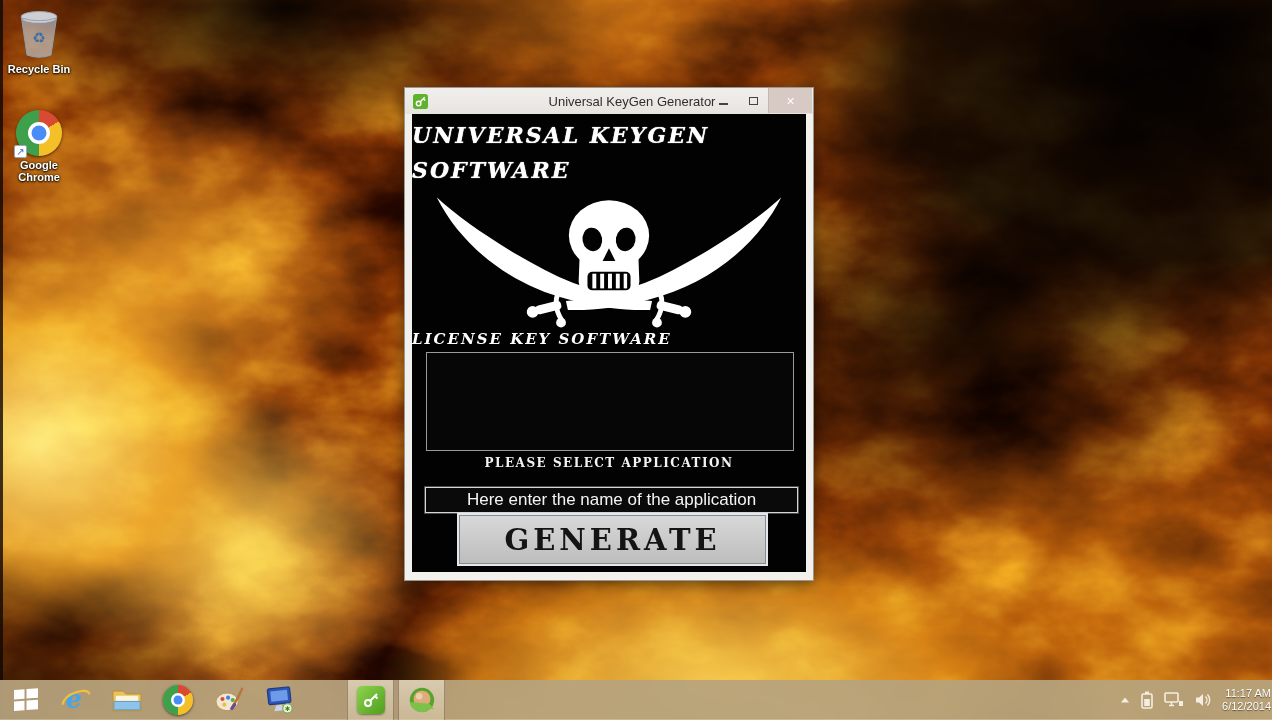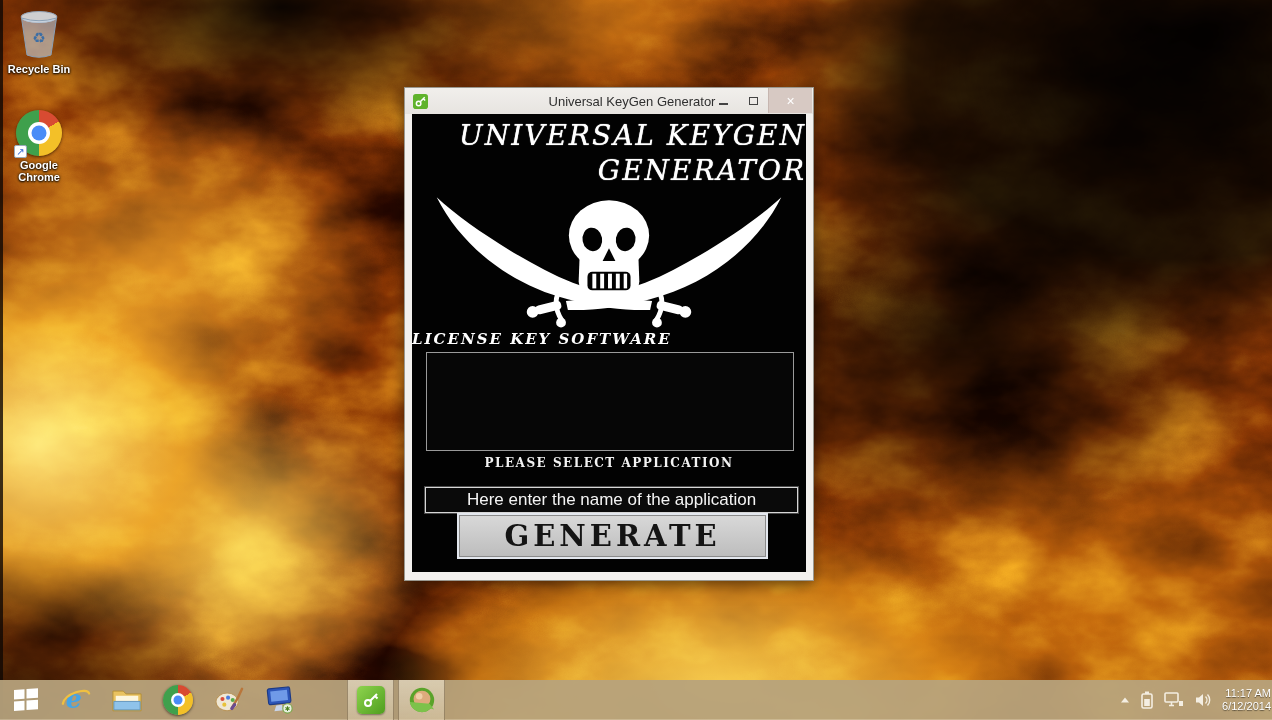--- a/index.html
+++ b/index.html
@@ -55,34 +55,34 @@
   .titlebar .title { position:absolute; left:0; right:0; text-align:center; font-size:13px; color:#2f2f2f;
     pointer-events:none;padding-left:46px; }
   .app-ic { margin-left:8px; width:15px; height:15px; z-index:2; }
   .cap-btns { position:absolute; right:1px; top:0; height:25px; display:flex; align-items:stretch; z-index:2; }
   .cap-btn { width:30px; display:flex; align-items:center; justify-content:center; color:#444; }
   .cap-btn.close { width:44px; background:#d7c9c3; border-left:1px solid #c6b6b0; color:#fff; font-size:14px; }
   .minbar { width:9px; border-top:2px solid #444; margin-top:7px; }
   .maxbox { width:9px; height:8px; border:1.5px solid #444; }
   .client { position:absolute; left:7px; right:7px; top:26px; bottom:8px; background:#020202; }
 
-  .kg-heading { position:absolute; top:4px; left:0; right:0; text-align:right; color:#fff;
-    font-family:"DejaVu Serif", serif; font-style:italic; font-weight:400; font-size:28px; line-height:35px;
+  .kg-heading { position:absolute; top:4px; left:0; right:0; text-align:left; color:#fff;
+    font-family:"DejaVu Serif", serif; font-style:italic; font-weight:700; font-size:22px; line-height:35px;
     letter-spacing:2px; text-shadow:0 0 1px #fff; }
   .logo-svg { position:absolute; top:76px; left:50%; transform:translateX(-50%); }
   .logo-caption { position:absolute; top:216px; left:0; right:0; text-align:left; color:#fff;
     font-family:"DejaVu Serif", serif; font-style:italic; font-weight:700; font-size:15px; letter-spacing:2px; }
   .key-list { position:absolute; left:14px; right:12px; top:238px; height:99px;
     background:#060606; border:1px solid #9a9a9a; }
   .select-label { position:absolute; top:342px; left:0; right:0; text-align:center; color:#f2f2f2;
     font-family:"DejaVu Serif", serif; font-weight:700; font-size:12px; letter-spacing:1.5px; }
   .app-input { position:absolute; left:13px; right:8px; top:367px; height:26px; background:#0a0a0a;
     border:1px solid #d6d6d6; box-shadow:0 0 0 1px #4a4a4a; color:#f4f4f4; font-size:17px;
     text-align:center; font-family:"Liberation Sans", sans-serif;margin-top:6px; }
-  .generate-btn { position:absolute; left:47px; right:40px; top:401px; height:42px;
+  .generate-btn { position:absolute; left:47px; right:40px; top:401px; height:49px;
     background:linear-gradient(#d8d8d8,#bdbdbd); border:1px solid #8a8a8a; box-shadow:0 0 0 2px #e3e7ee;
     font-family:"DejaVu Serif", serif; font-weight:800; font-size:29px; letter-spacing:4px; color:#141414;
     cursor:pointer; }
 
   
   .taskbar { position:absolute; left:0; bottom:0; width:100%; height:40px;
     background:rgba(183,163,124,0.94); display:flex; align-items:center;
     box-shadow:0 -1px 0 rgba(255,245,220,0.25) inset; }
   .start-btn { width:52px; height:40px; display:flex; align-items:center; justify-content:center; }
   .tb-btn { width:47px; height:40px; margin-right:4px; display:flex; align-items:center; justify-content:center; }
@@ -150,21 +150,21 @@
       <span class="cap-btn">
           <i class="maxbox"></i>
         </span>
       <span class="cap-btn close">×</span>
     </span>
   </div>
 
   <div class="client">
     <div class="kg-heading">
       <div>UNIVERSAL KEYGEN</div>
-      <div>GENERATOR</div>
+      <div>SOFTWARE</div>
     </div>
 
     <svg class="logo-svg" width="372" height="140" viewBox="0 0 380 140">
       <g fill="#fff">
 
         <path d="M14,6 C40,58 92,96 148,110 C182,119 210,122 232,121 L234,112 C204,110 162,100 124,80 C82,58 40,30 14,6 Z"></path>
         <path d="M238,98 C246,106 246,120 238,132" fill="none" stroke="#fff" stroke-width="5" stroke-linecap="round"></path>
         <circle cx="239" cy="96" r="5"></circle>
           <circle cx="239" cy="134" r="5"></circle>
         <rect x="240" y="111" width="27" height="9" rx="4" transform="rotate(14 240 111)"></rect>

